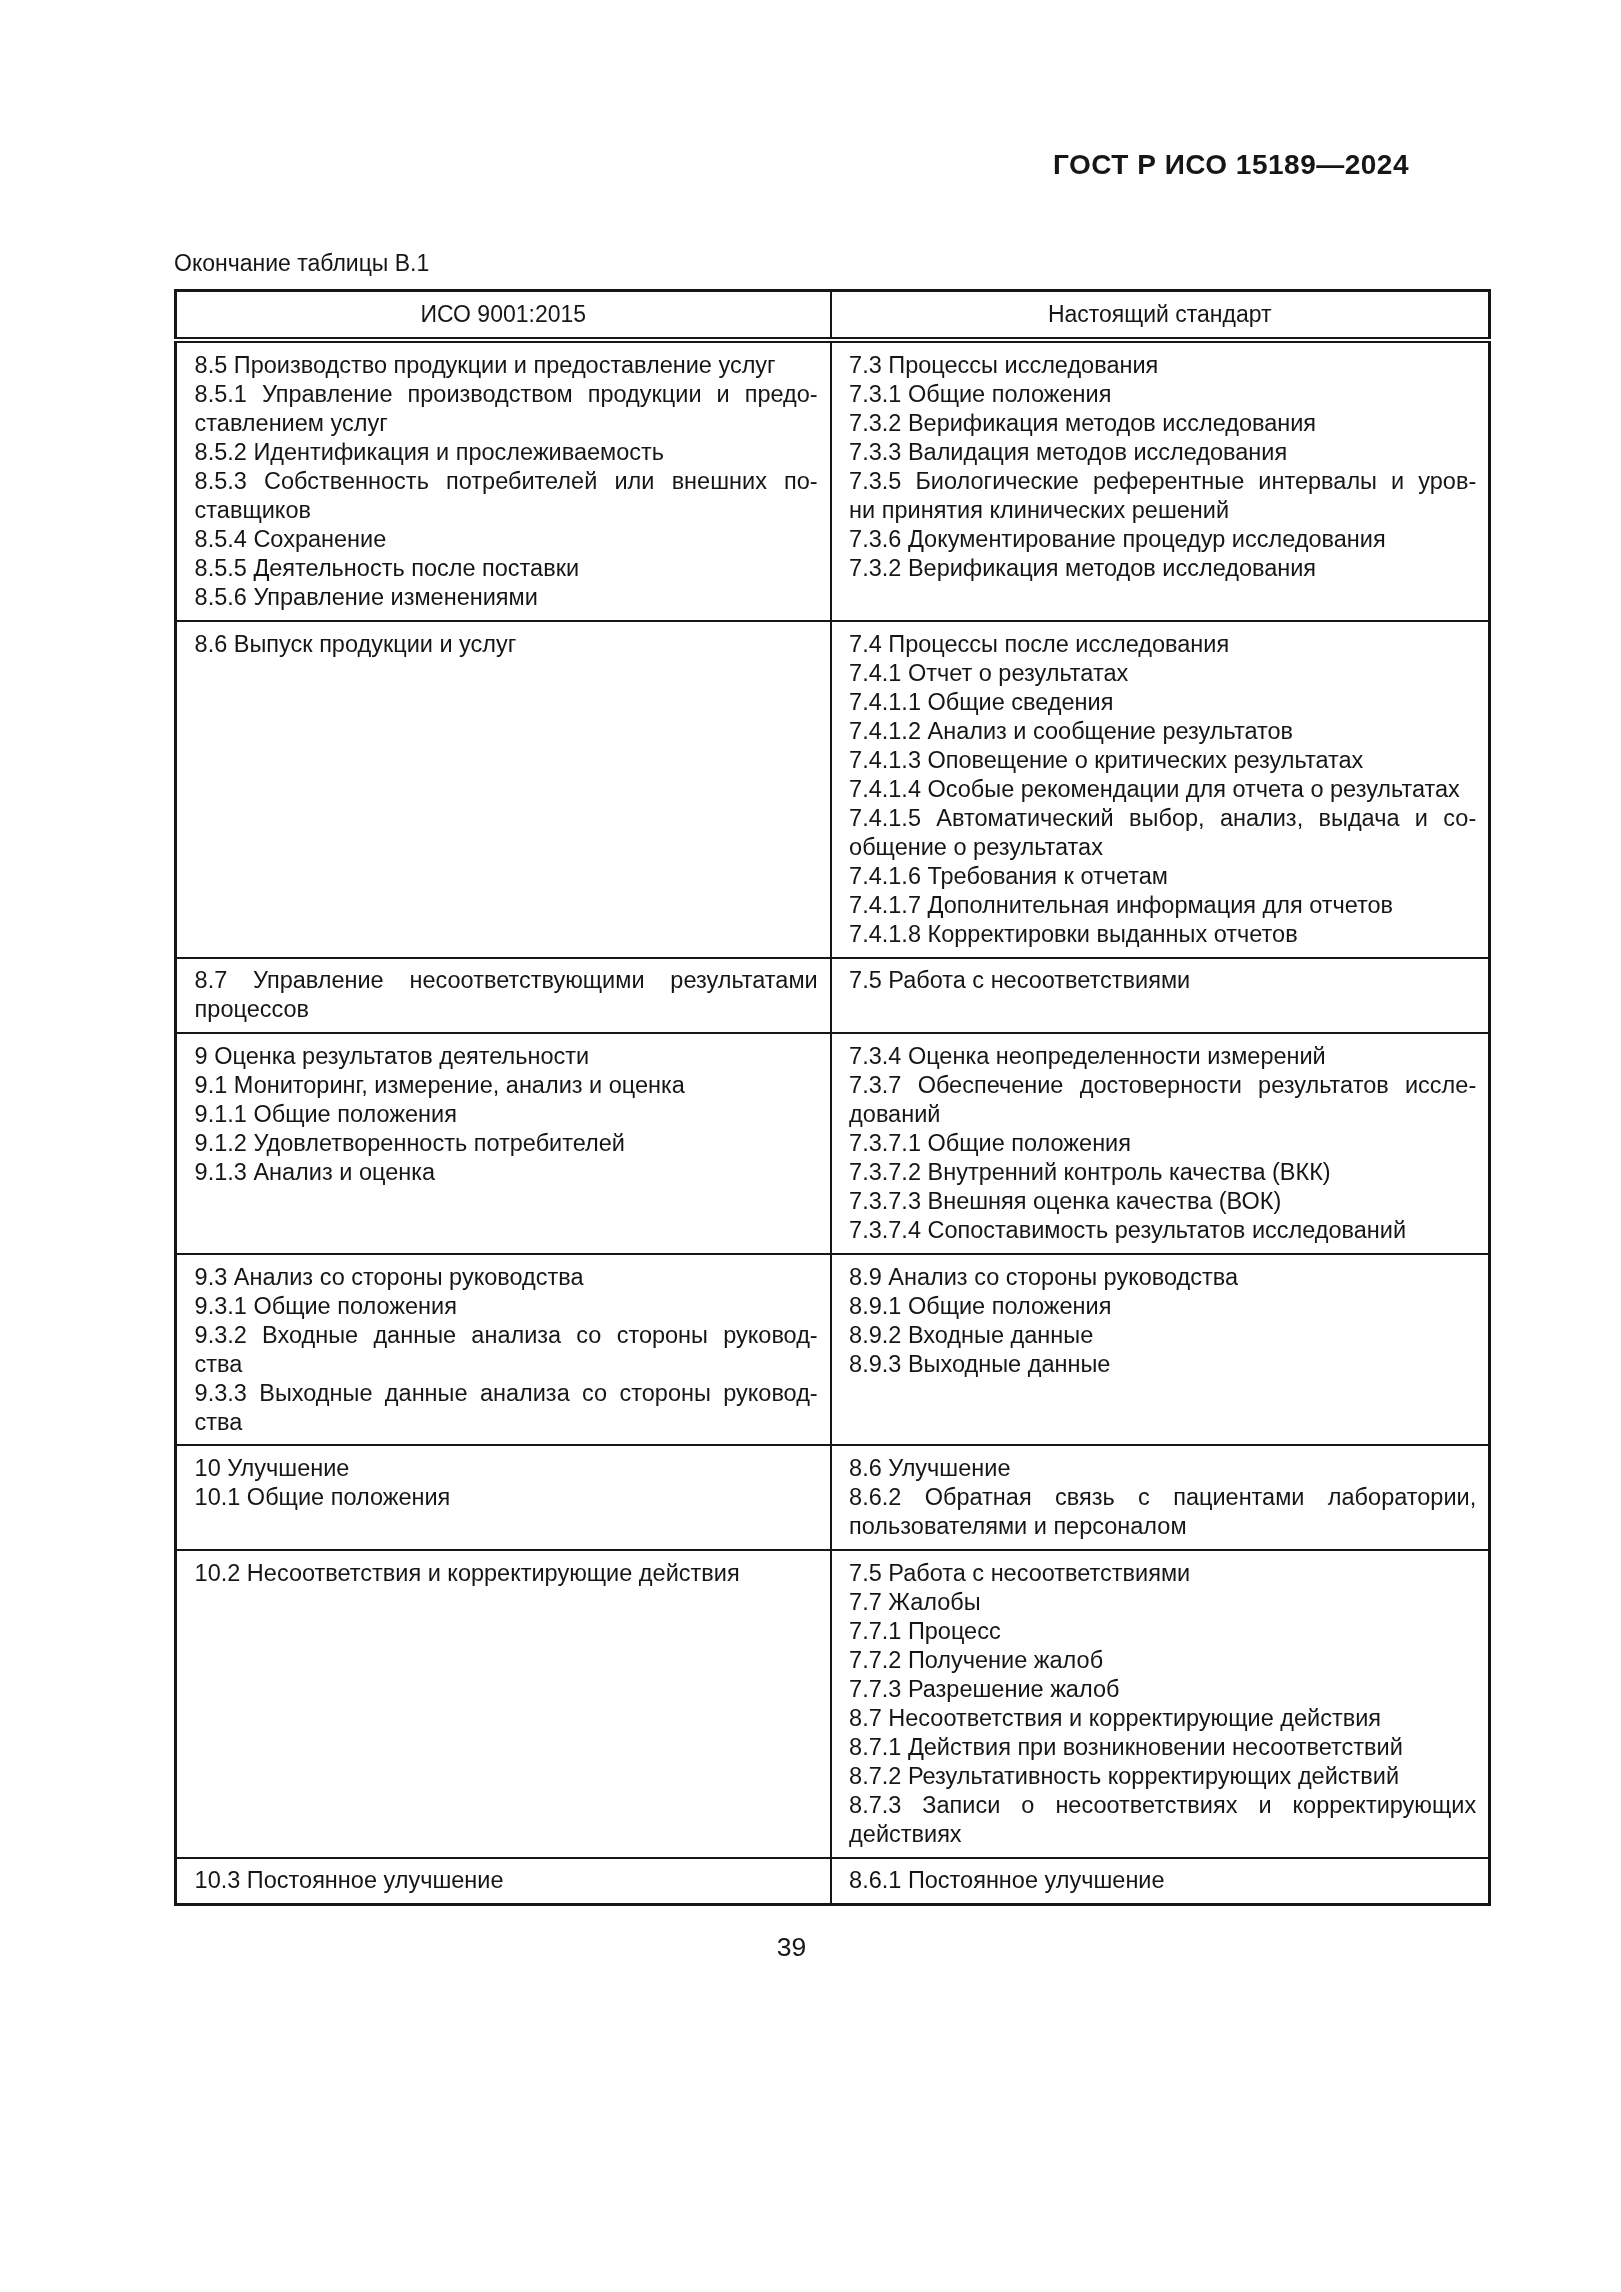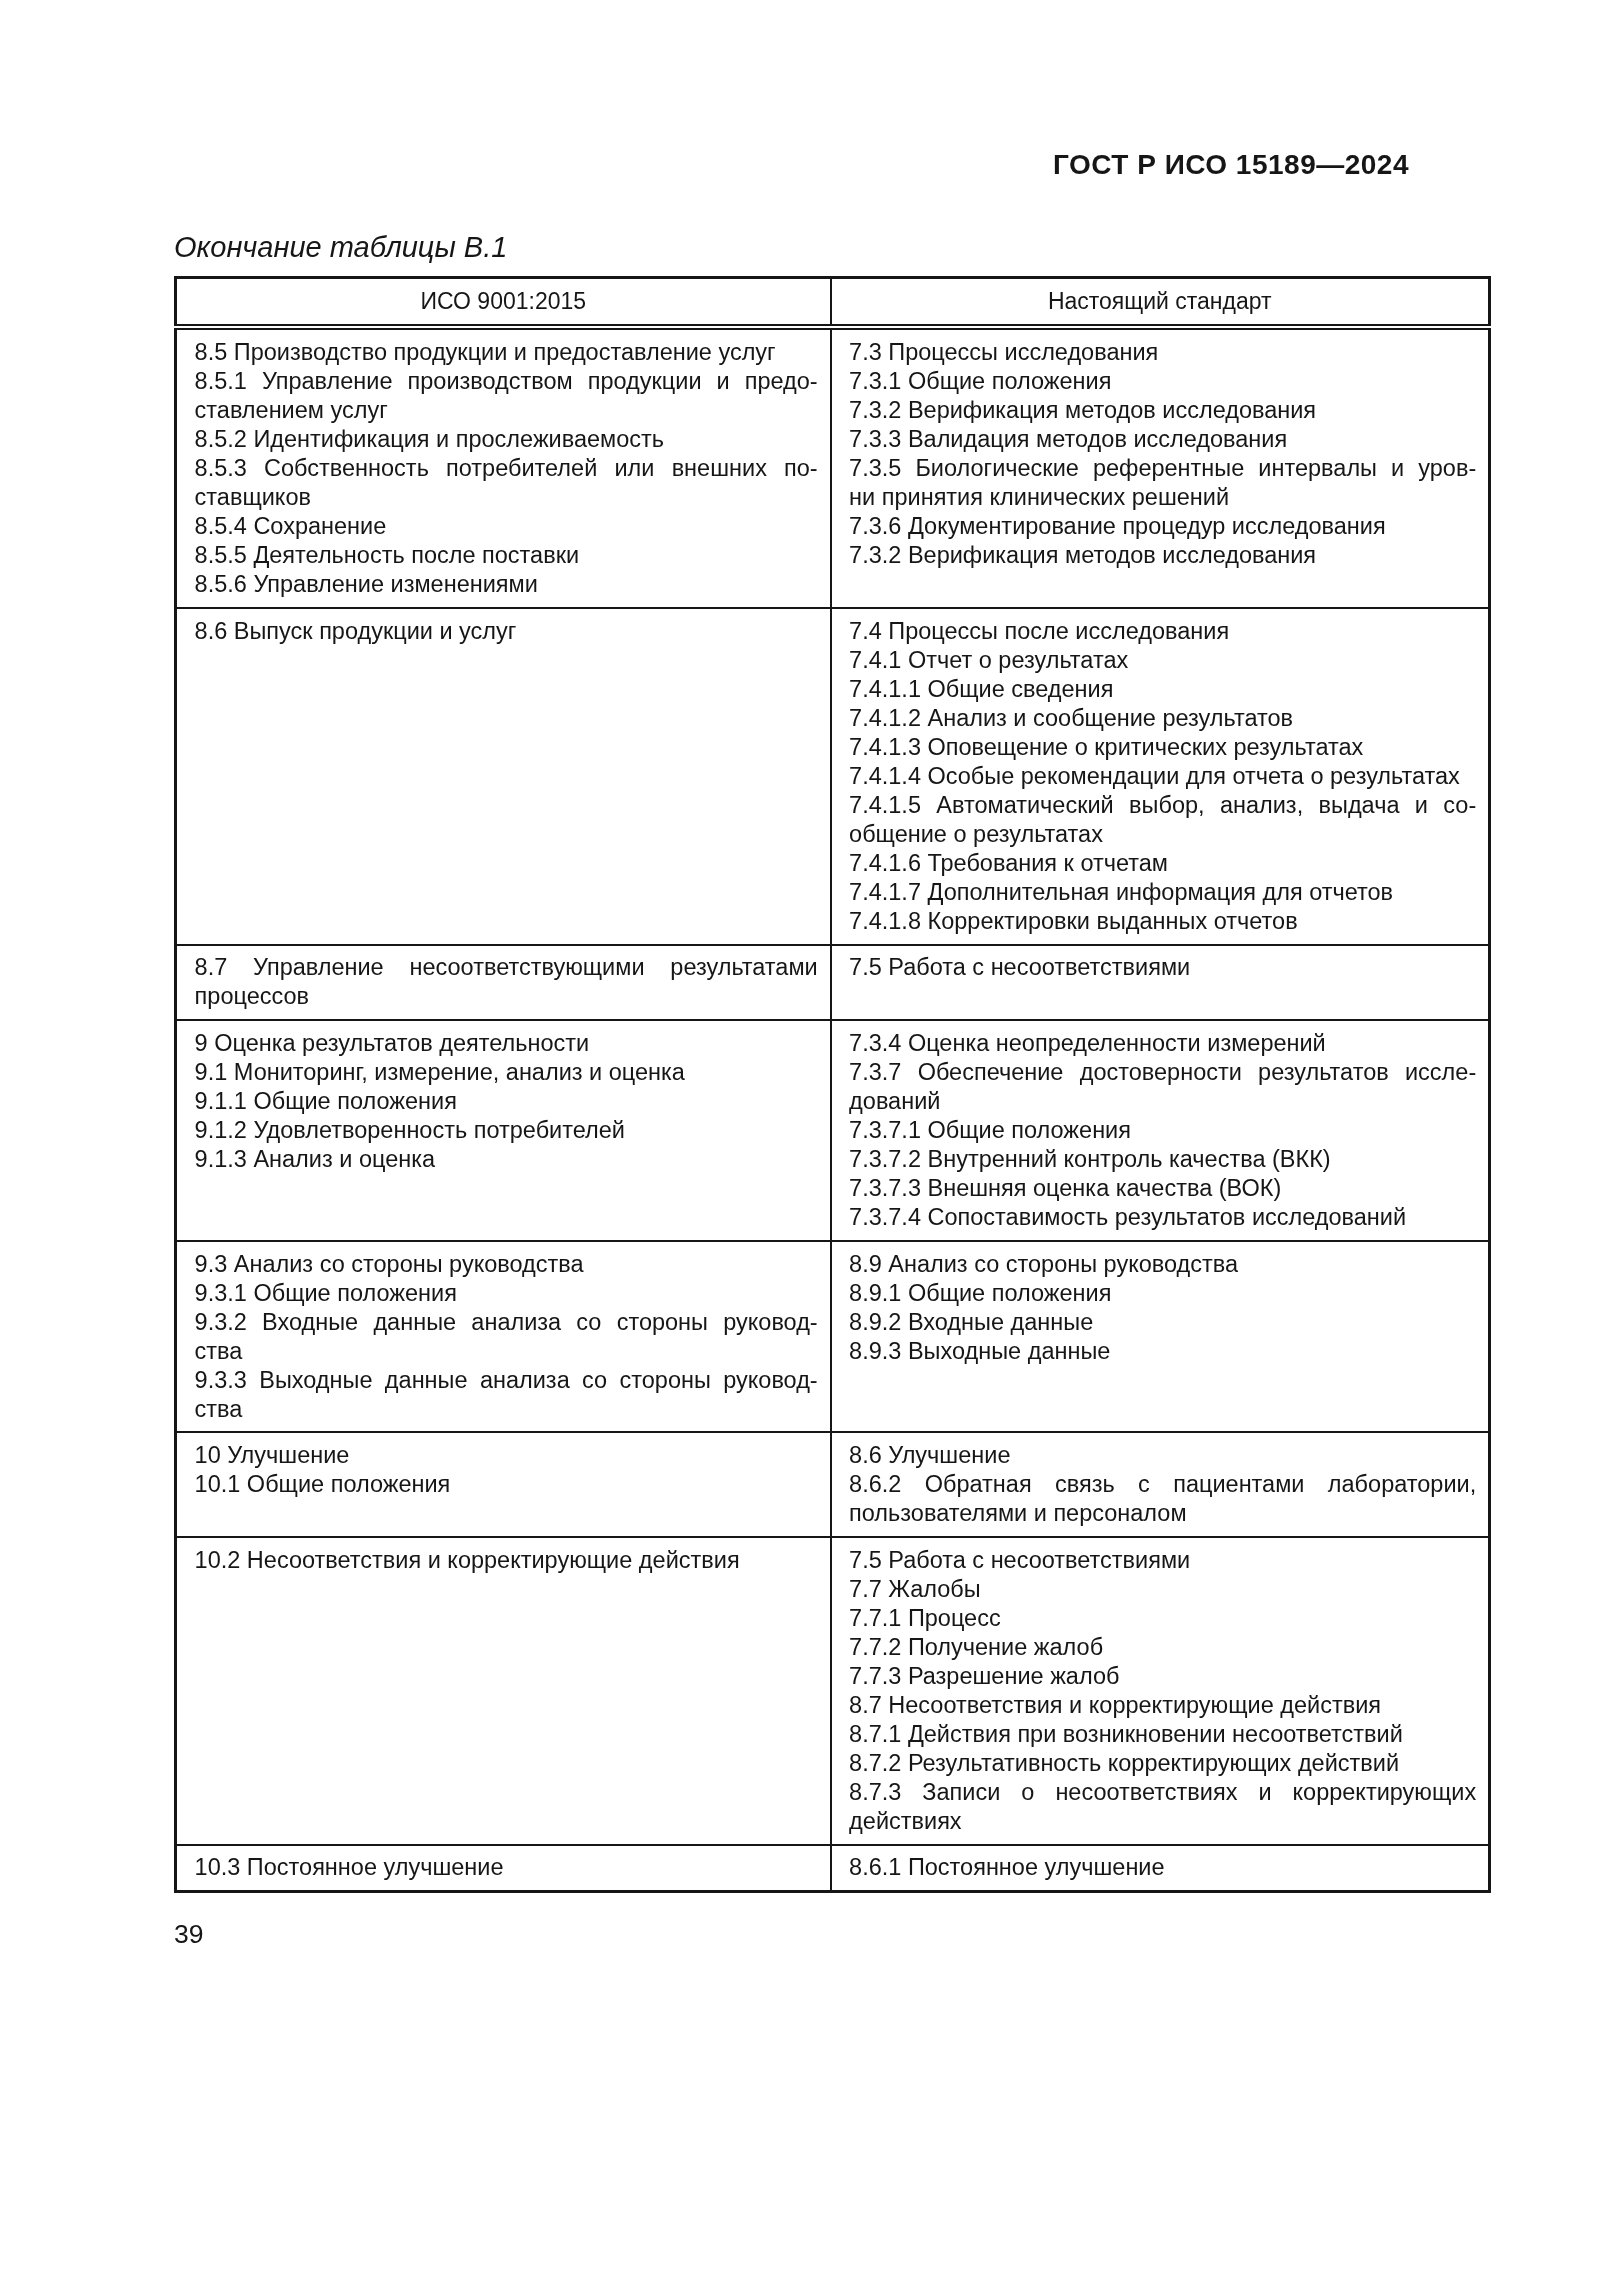--- a/index.html
+++ b/index.html
@@ -23,23 +23,22 @@
     padding-left: 20px;
   }
   .doc-code {
     margin-top: 149px;
     text-align: right;
     font-size: 28px;
     font-weight: bold;
     letter-spacing: 0.5px;
   }
   .table-caption {
-    margin-top: 50px;
-    font-size: 29px;
-    font-style: italic;
+    margin-top: 69px;
+    font-size: 23px;
   }
   table.cmp {
     margin-top: 11.8px;
     width: 1313px;
     border-collapse: collapse;
     table-layout: fixed;
   }
   table.cmp, table.cmp td, table.cmp th {
     border: 2.9px solid #161616;
   }
@@ -65,21 +64,21 @@
   td .line {
     text-align: left;
     white-space: normal;
   }
   td .line.fill {
     text-align: justify;
     text-align-last: justify;
   }
   .page-number {
     margin-top: 25.5px;
-    text-align: left;
+    text-align: center;
     font-size: 26.5px;
   }
 </style>
 </head>
 <body>
 
 <div class="page">
 
   <div class="doc-code">ГОСТ Р ИСО 15189—2024</div>
 

